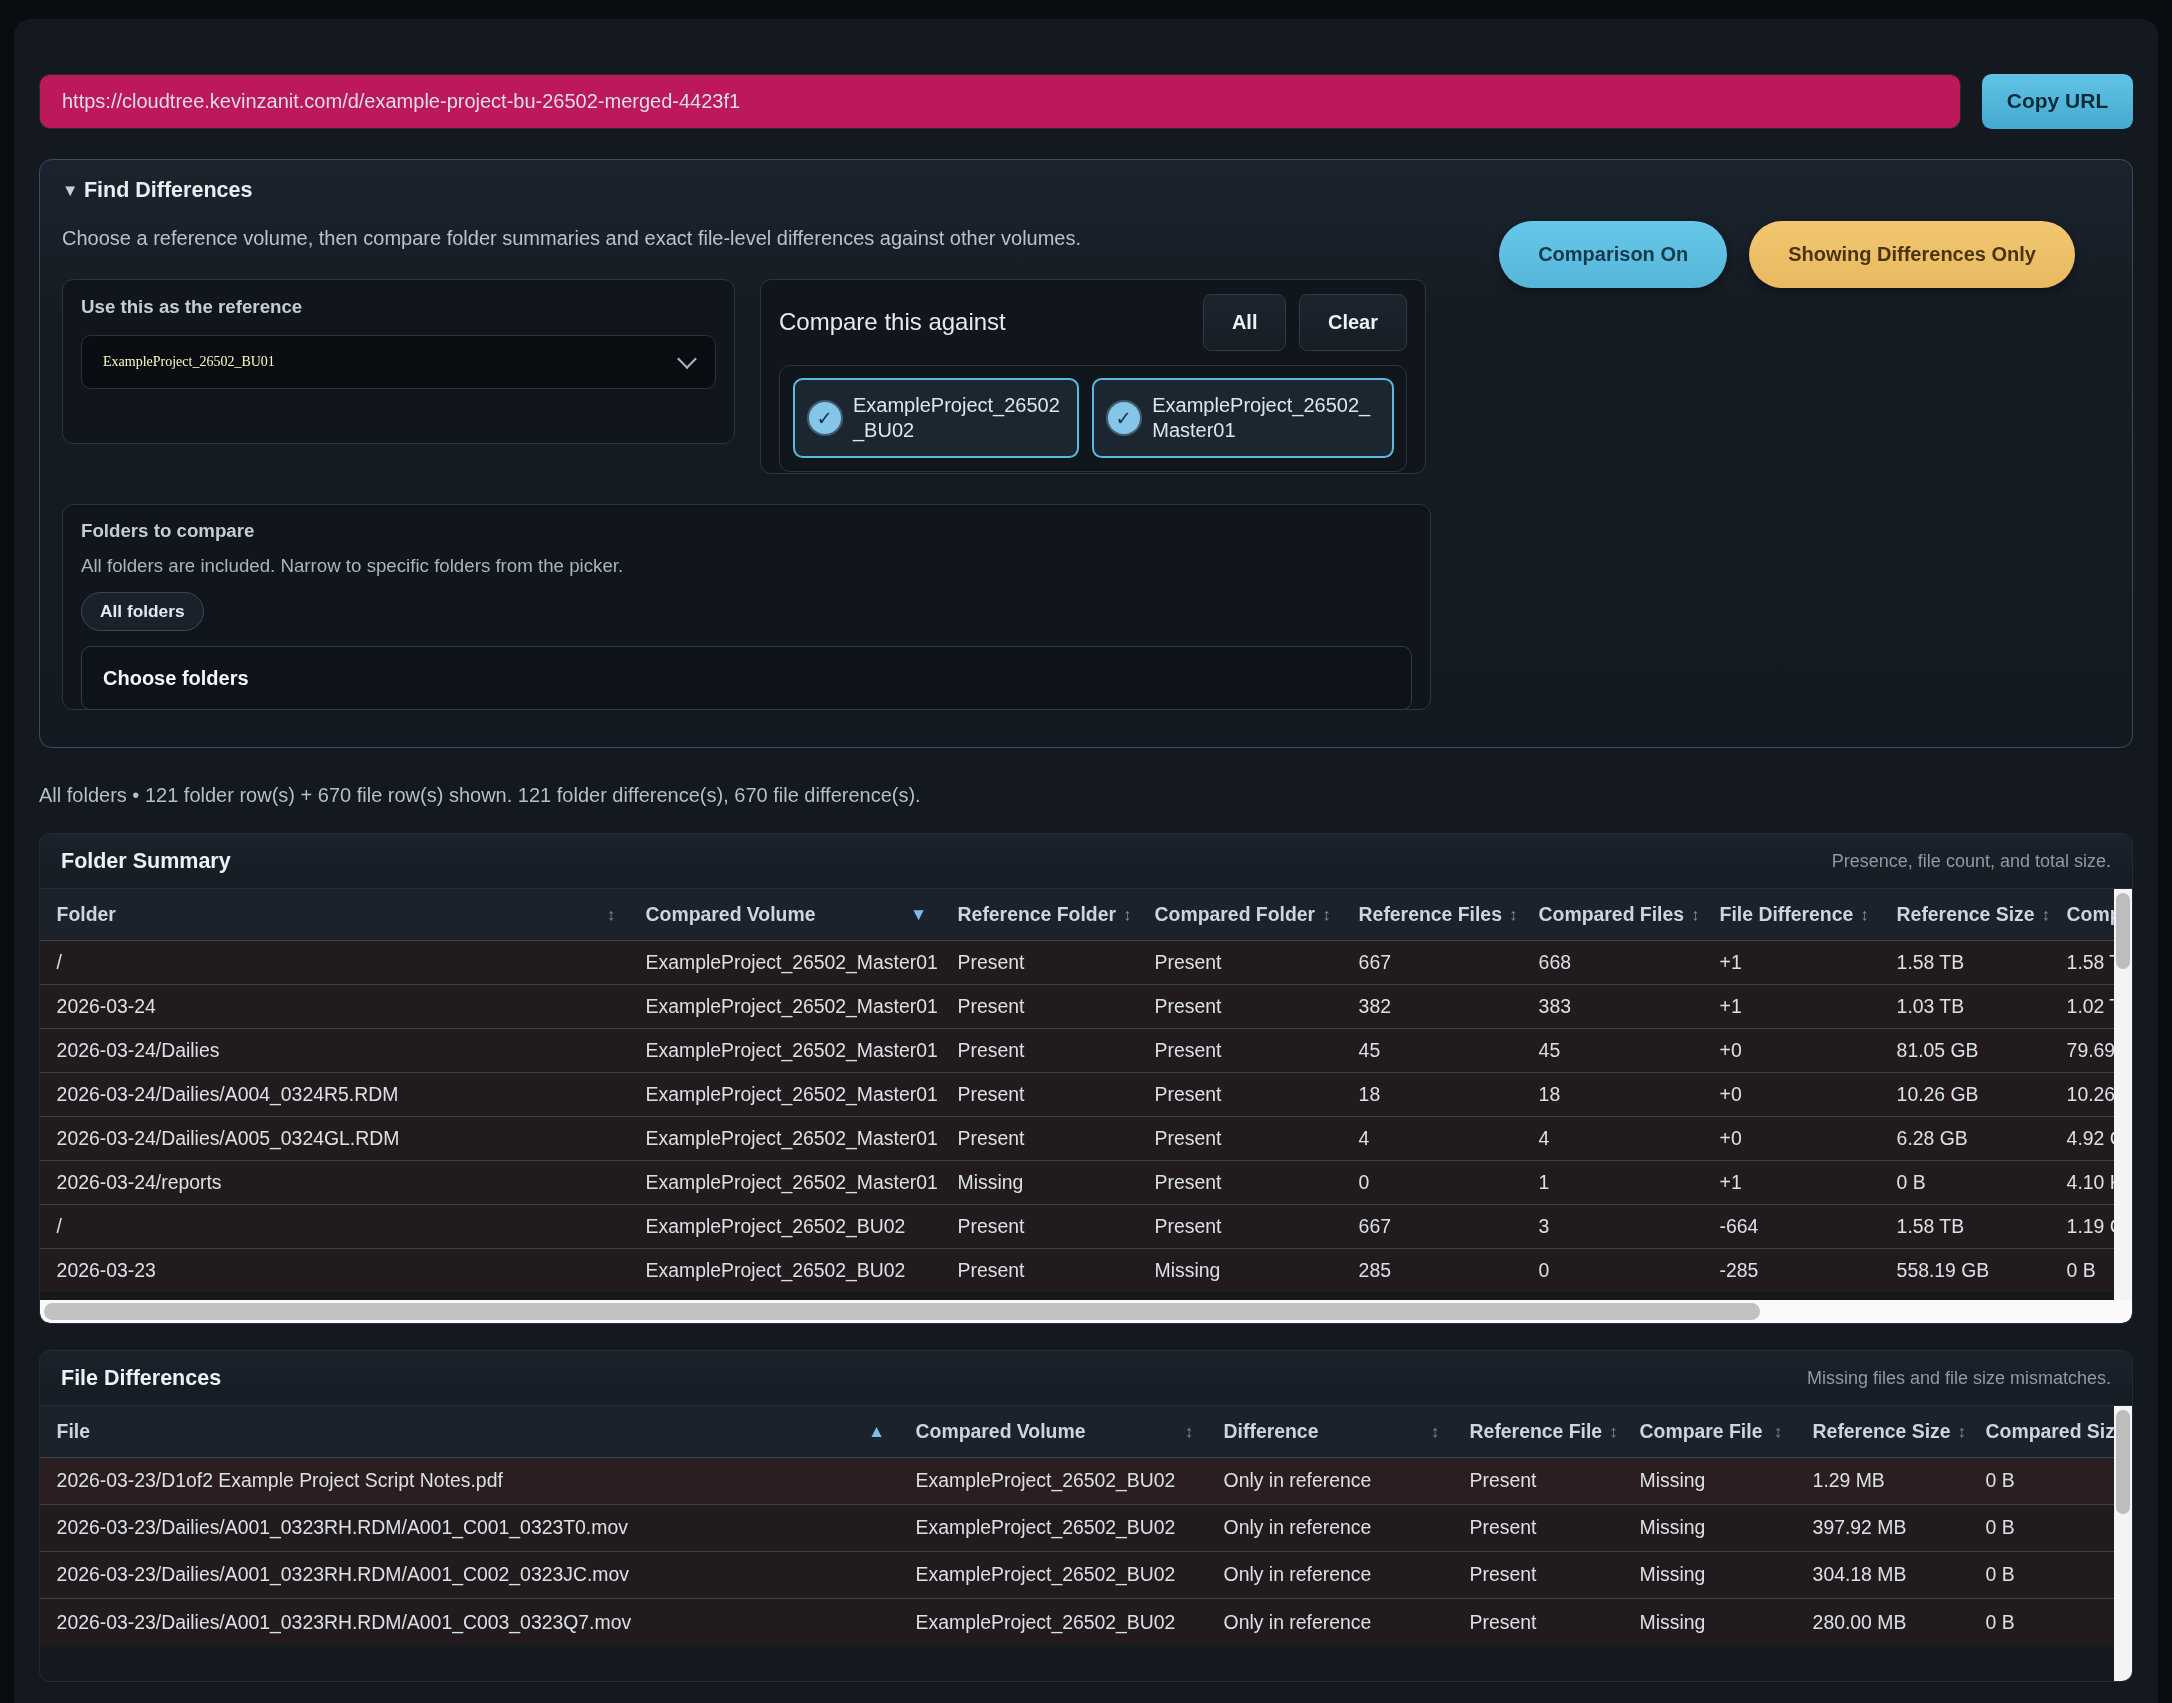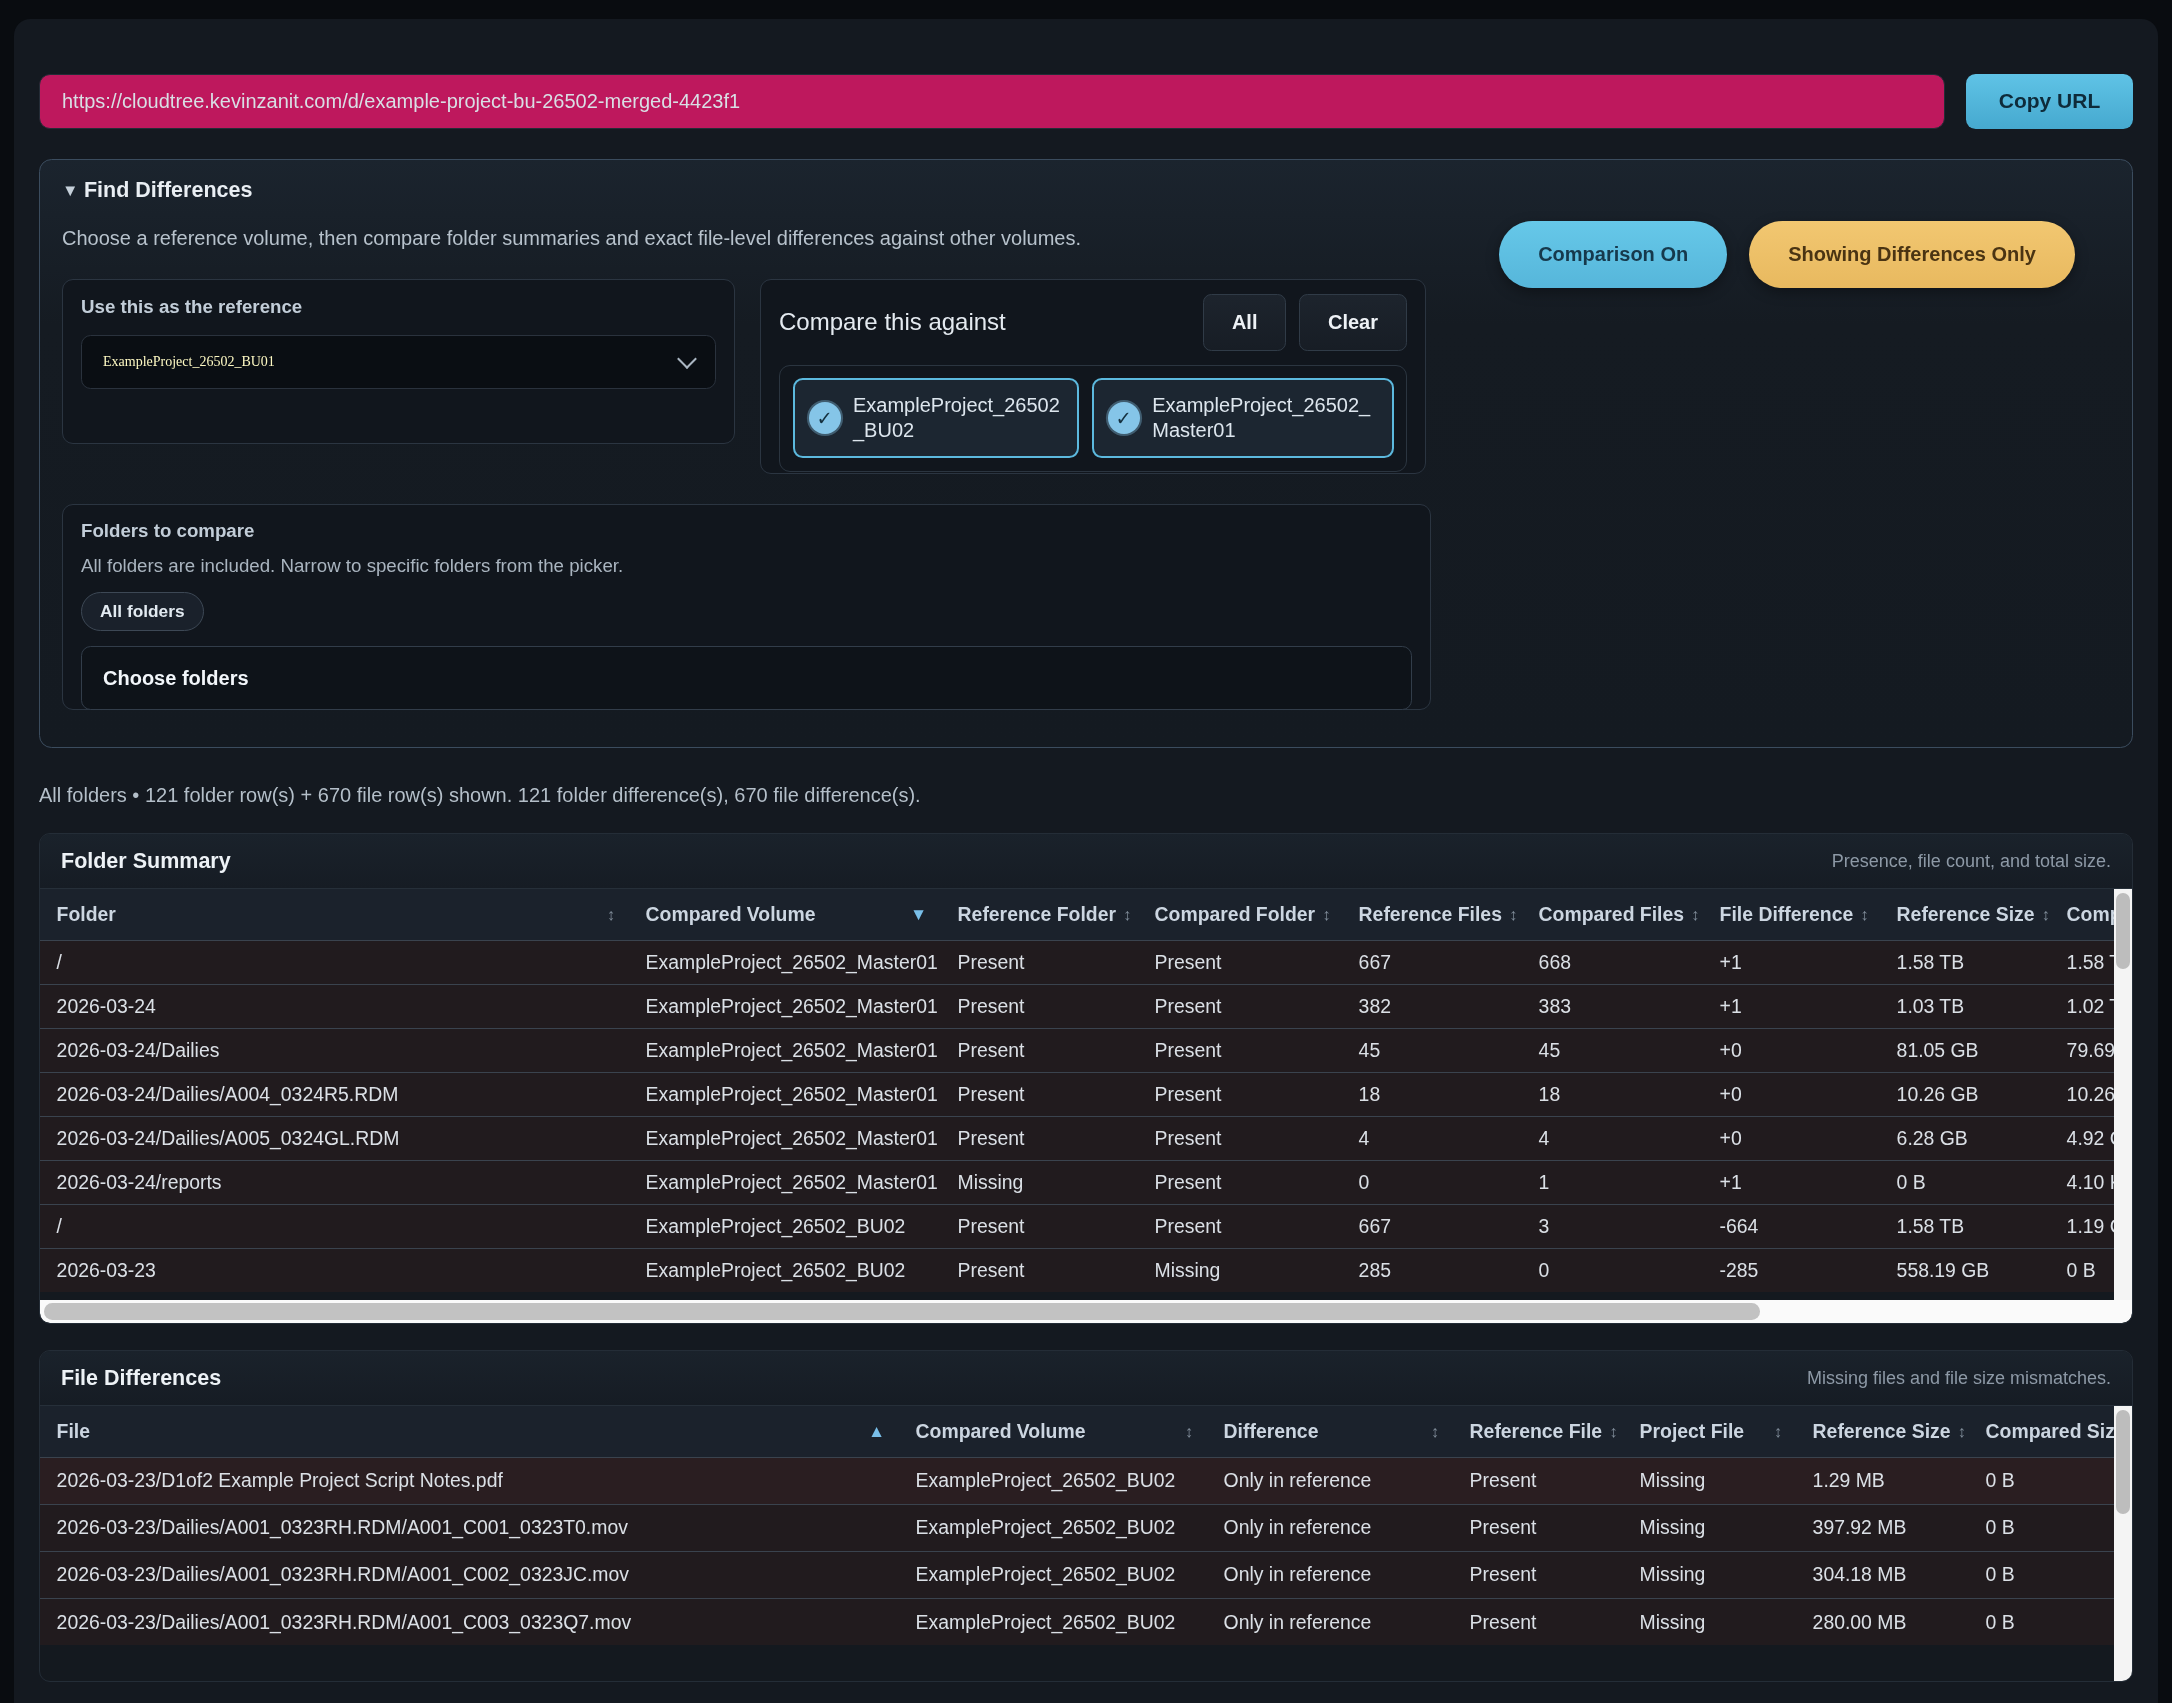--- a/index.html
+++ b/index.html
@@ -13,21 +13,21 @@
   .stats { display:flex; gap:26px; }
   .stat-card { flex:1; height:95px; background:linear-gradient(180deg,#232a33,#1e242c);
                border:1.4px solid #2f3842; border-radius:11px; padding:15.2px 21px; }
   .stat-label { color:#94a1ae; font-size:18.7px; }
   .stat-value { color:#f0f4f8; font-size:25px; font-weight:bold; margin-top:9.7px; }
 
   
   .url-row { display:flex; gap:21px; margin-top:35px; }
   .url-input { flex:1; height:55px; background:#be185d; border:1.4px solid #242c36; border-radius:11px;
                color:#d9dfe5; font-size:20px; display:flex; align-items:center; padding:0 22px; }
-  .copy-btn { width:167px; height:55px; border-radius:9.7px; border:none; cursor:pointer;
+  .copy-btn { width:151px; height:55px; border-radius:9.7px; border:none; cursor:pointer;
               background:linear-gradient(180deg,#5fc3e6,#46a9cf); color:#0e2b3a;
               font-size:21px; font-weight:bold; font-family:inherit; }
 
   
   .find-panel { position:relative; margin-top:30.5px; height:589px;
                 border:1.4px solid #3b4c5e; border-radius:12.5px;
                 background:linear-gradient(180deg,#1b242e, #151b22 28%, #141a21); padding:18px 22px; }
   .find-title { color:#e9eef3; font-size:21.5px; font-weight:bold; display:flex; align-items:center; gap:5.5px; }
   .collapse-icon { color:#c5d0da; font-size:16.6px; }
   .find-desc { color:#b7c2cc; font-size:20px; margin-top:23.5px; max-width:1073px; }
@@ -376,21 +376,21 @@
                   </div>
                 </th>
                 <th>
                   <div class="th-inner">
                     <span class="th-label">Reference File</span>
                     <span class="sort-icon">↕</span>
                   </div>
                 </th>
                 <th>
                   <div class="th-inner">
-                    <span class="th-label">Project File</span>
+                    <span class="th-label">Compare File</span>
                     <span class="sort-icon">↕</span>
                   </div>
                 </th>
                 <th>
                   <div class="th-inner">
                     <span class="th-label">Reference Size</span>
                     <span class="sort-icon">↕</span>
                   </div>
                 </th>
                 <th>

